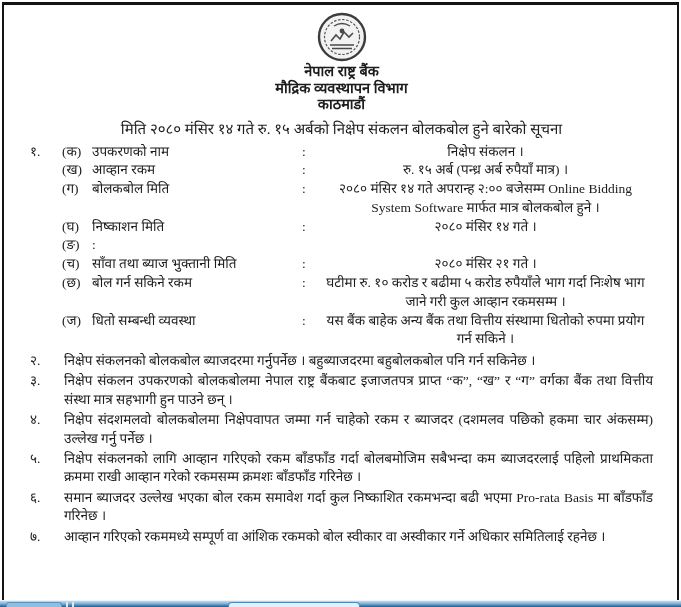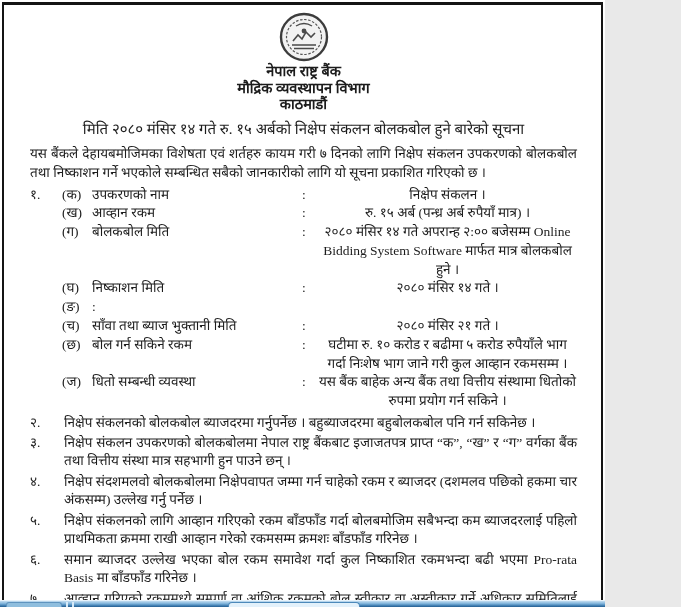--- a/index.html
+++ b/index.html
@@ -1,18 +1,18 @@
 <!DOCTYPE html>
 <html><head>
 <meta charset="utf-8">
 <style>
   * { margin:0; padding:0; box-sizing:border-box; }
   body { background:#e9e9e9; font-family:"Liberation Serif","DejaVu Serif",serif; }
   .screen {
-    position:relative; width:605px; height:607px;
+    position:relative; width:681px; height:607px;
     background:#ffffff; overflow:hidden; color:#1c1c1c;
   }
   .doc-frame {
     position:absolute; left:2px; top:2px; right:2px; bottom:0;
     border-top:3px solid #141414;
     border-left:2px solid #141414;
     border-right:2px solid #141414;
     background:#ffffff;
   }
   .content { position:absolute; left:26px; right:24px; top:4px; }
@@ -68,21 +68,20 @@
           <path d="M17 14 q8 -5 16 0" fill="none" stroke="#4a4a4a" stroke-width="1.4"></path>
           <circle cx="25" cy="19" r="2.4" fill="#4a4a4a"></circle>
         </svg>
         <div class="hline">नेपाल राष्ट्र बैंक</div>
         <div class="hline">मौद्रिक व्यवस्थापन विभाग</div>
         <div class="hline">काठमाडौं</div>
       </div>
 
       <div class="title">मिति २०८० मंसिर १४ गते रु. १५ अर्बको निक्षेप संकलन बोलकबोल हुने बारेको सूचना</div>
 
-      <div class="intro">यस बैंकले देहायबमोजिमका विशेषता एवं शर्तहरु कायम गरी ७ दिनको लागि निक्षेप संकलन उपकरणको बोलकबोल तथा निष्काशन गर्ने भएकोले सम्बन्धित सबैको जानकारीको लागि यो सूचना प्रकाशित गरिएको छ ।</div>
 
       <div class="item1">
         <div class="krow">
           <span class="num">१.</span>
           <span class="letter">(क)</span>
           <span class="label">उपकरणको नाम</span>
           <span class="colon">:</span>
           <span class="val">निक्षेप संकलन ।</span>
         </div>
         <div class="krow">

